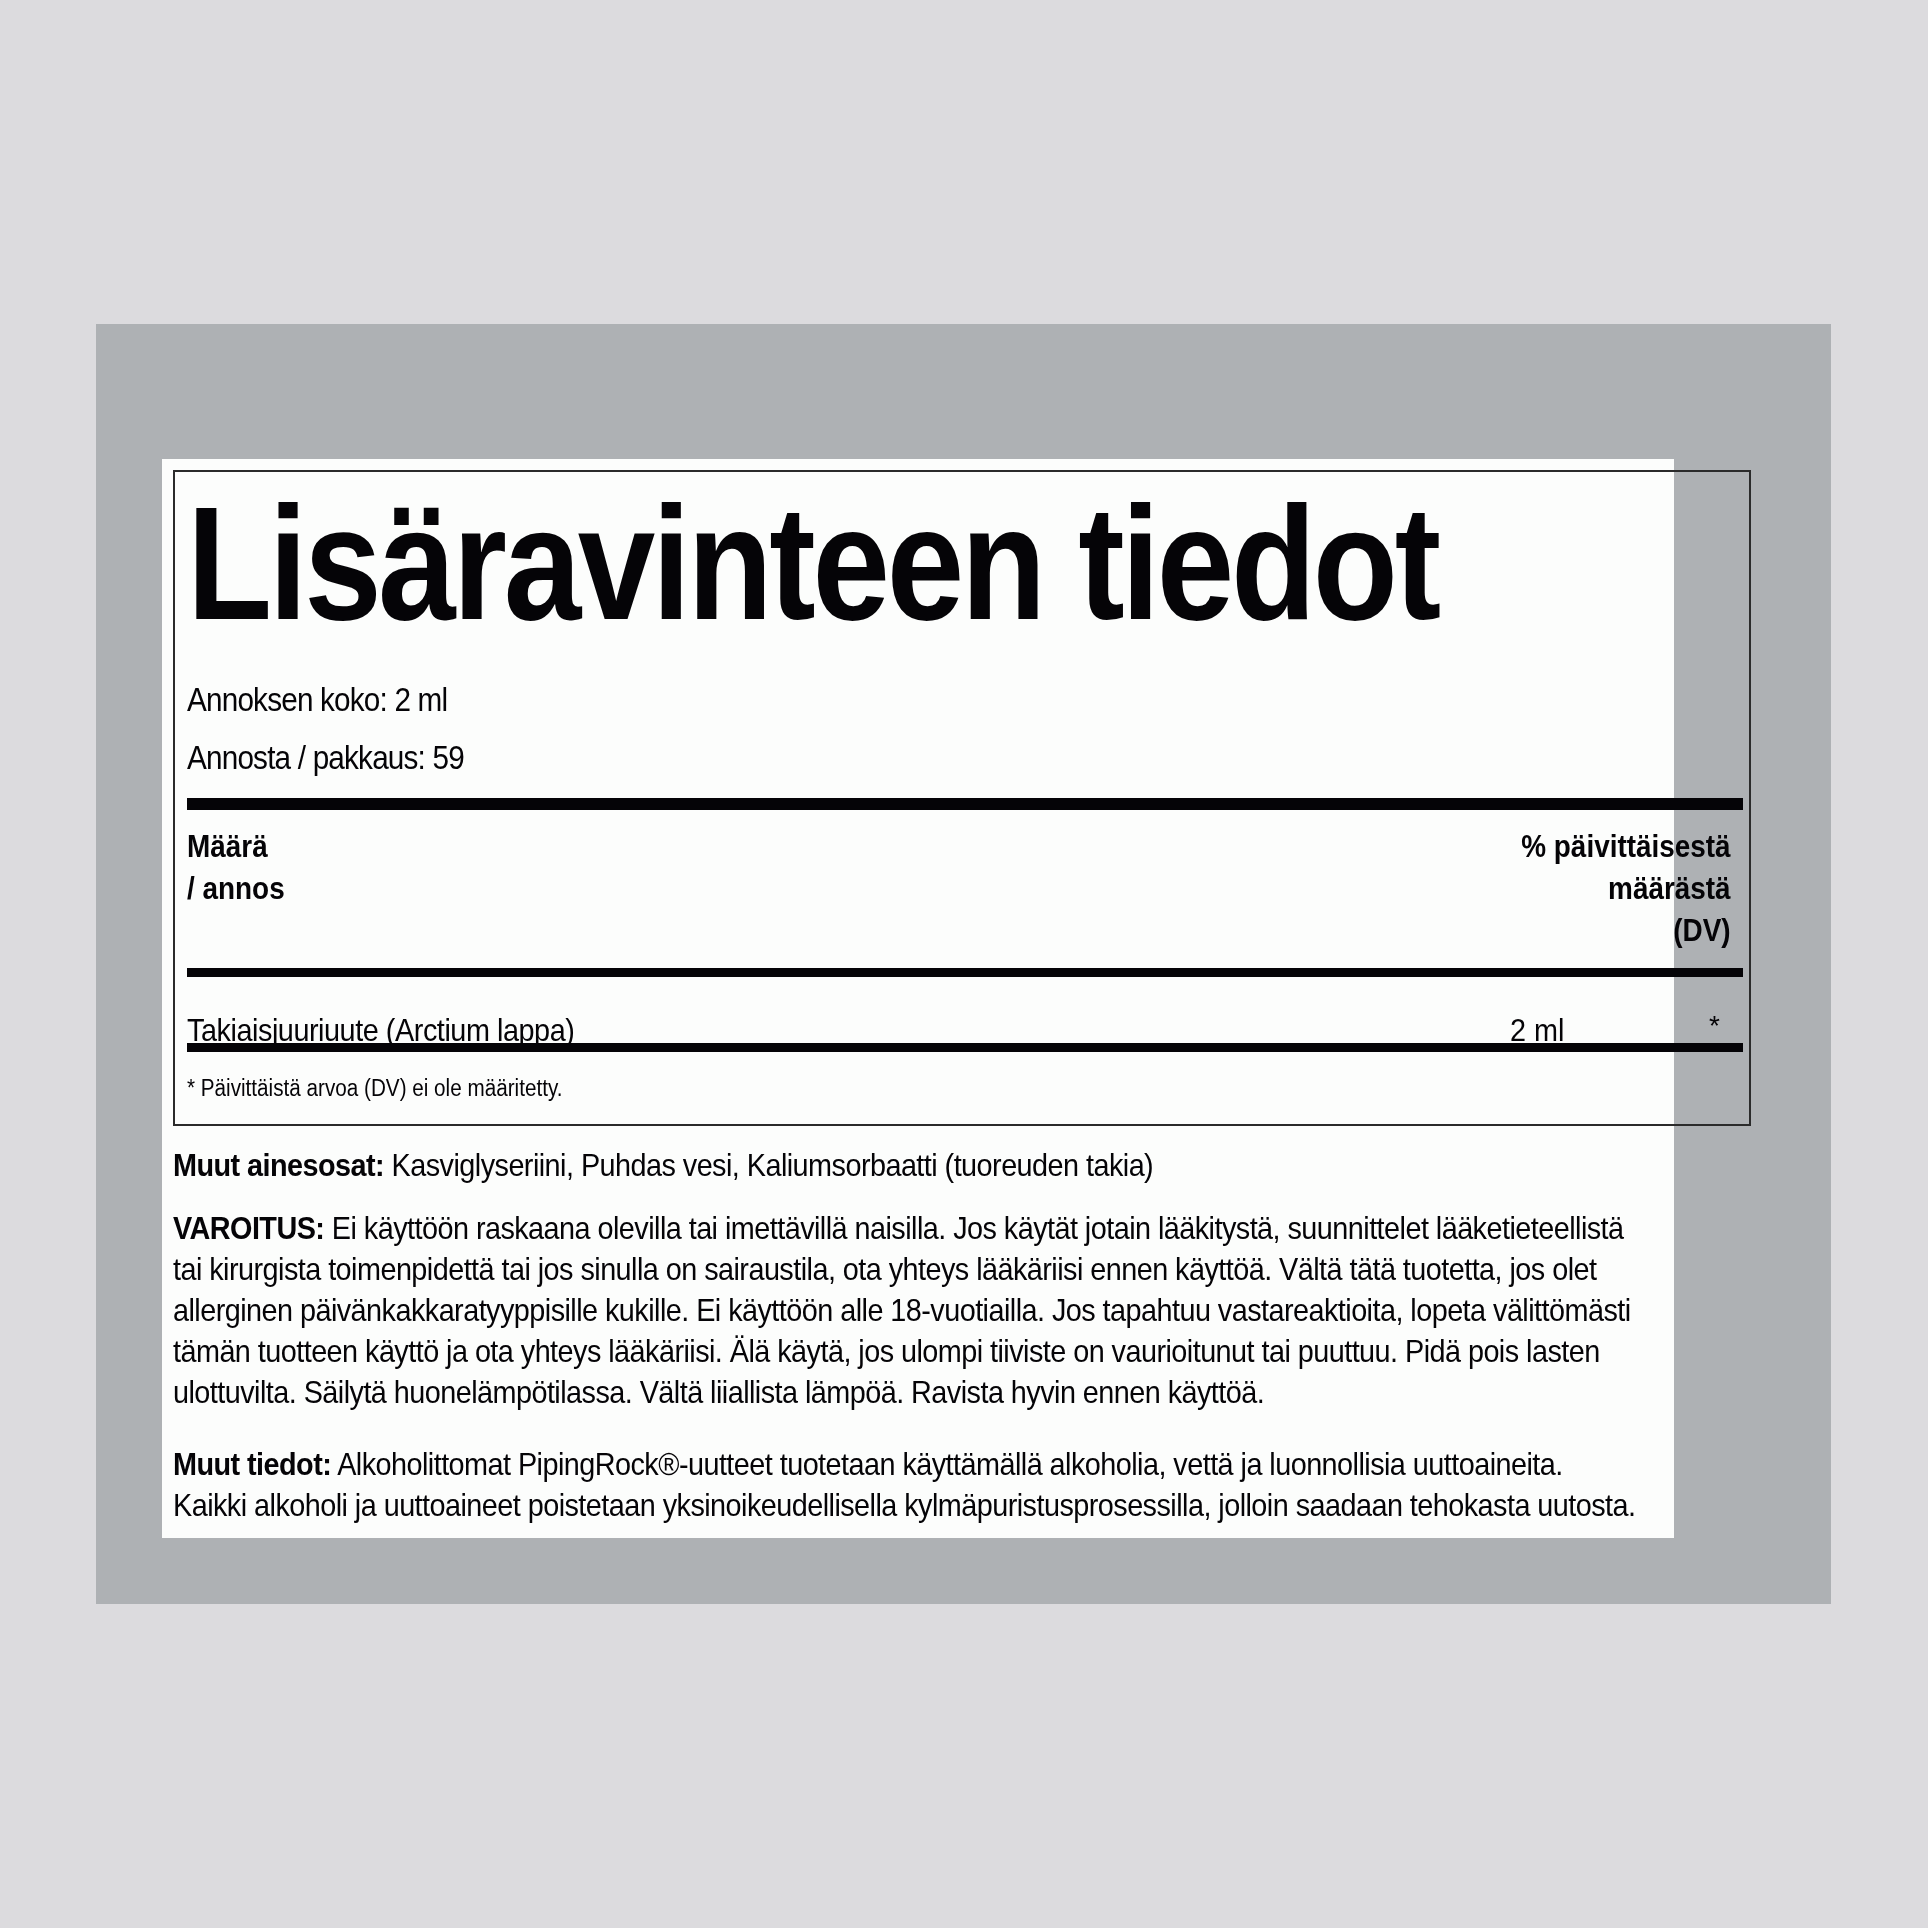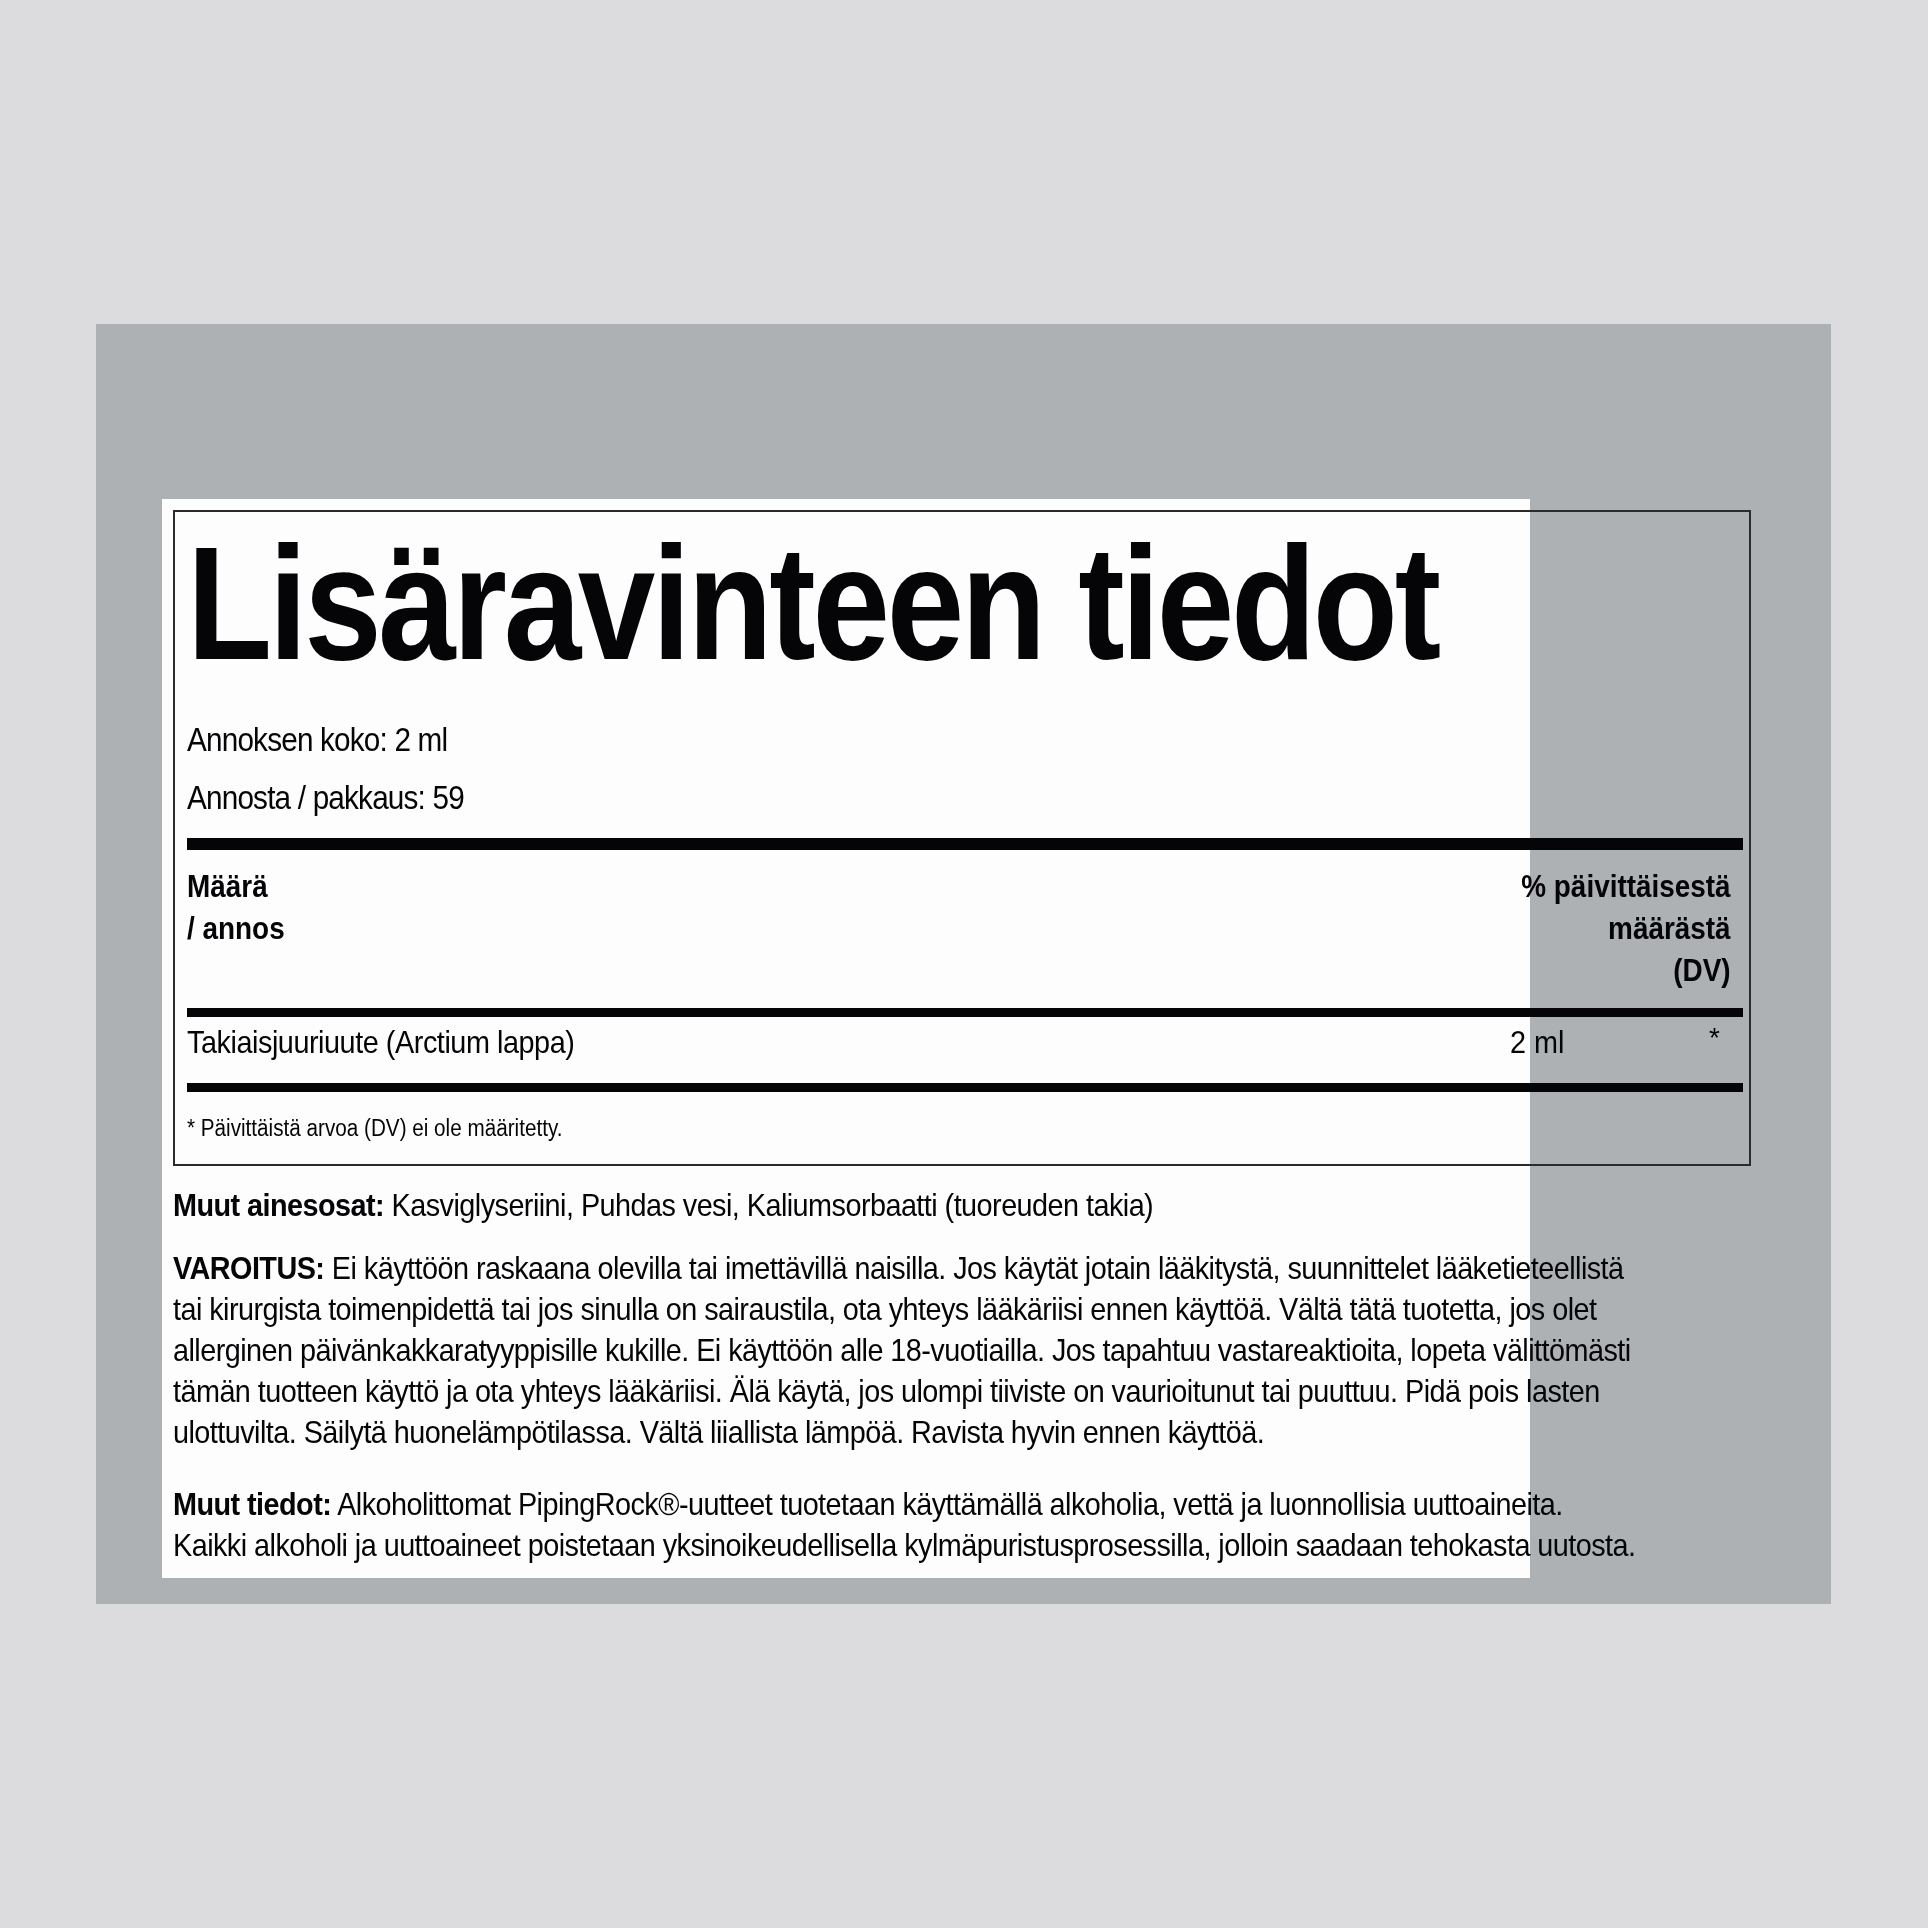--- a/index.html
+++ b/index.html
@@ -31,24 +31,23 @@
     letter-spacing: -1.4px;
     transform: scaleX(0.92);
     transform-origin: left top;
     white-space: nowrap;
   }
   .directions b { font-weight: bold; letter-spacing: -1.4px; }
   .card {
     position: absolute;
     left: 162px;
     top: 459px;
-    width: 1368px;
+    width: 1512px;
     height: 1079px;
     background: #fcfdfc;
-    margin-top: 40px;
   }
   .facts-box {
     position: absolute;
     left: 11.3px;
     top: 11.3px;
     width: 1574px;
     height: 652px;
     border: 2.8px solid #2b2b2b;
   }
   .facts-title {
@@ -102,21 +101,21 @@
     font-weight: bold;
     line-height: 42px;
     text-align: right;
     transform: scaleX(0.9);
     transform-origin: right top;
     white-space: nowrap;
   }
   .row {
     position: absolute;
     left: 11.3px;
-    top: 512px;
+    top: 540px;
     width: 1556px;
     height: 47px;
     font-size: 32px;
     text-decoration: underline;
   }
   .row .name {
     position: absolute;
     left: 0;
     top: 0;
     transform: scaleX(0.9);

